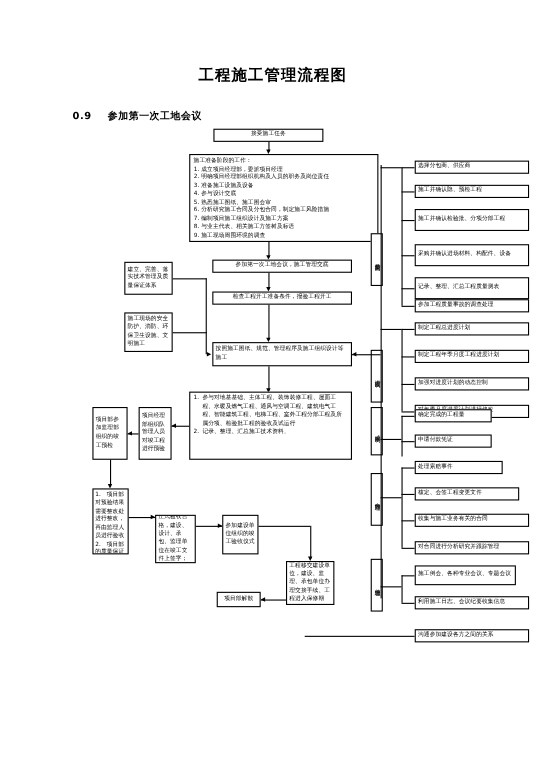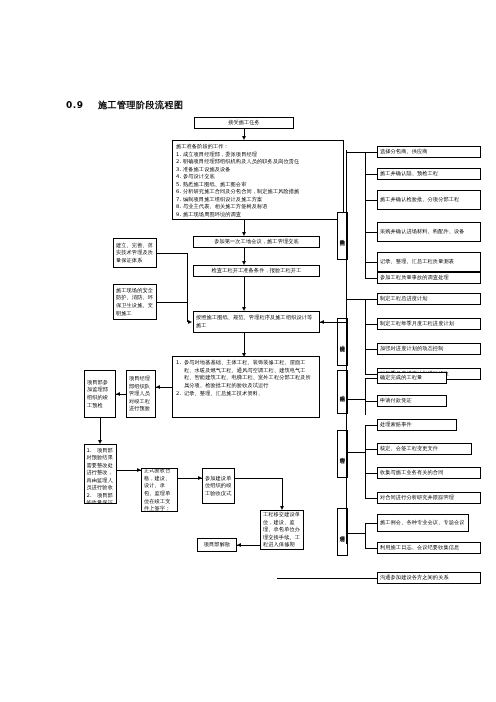--- a/index.html
+++ b/index.html
@@ -61,25 +61,26 @@
   .arr{position:absolute;width:0;height:0;}
   .arr-d{border-left:2.5px solid transparent;border-right:2.5px solid transparent;border-top:4px solid #000;}
   .arr-r{border-top:2.5px solid transparent;border-bottom:2.5px solid transparent;border-left:4px solid #000;}
   .arr-l{border-top:2.5px solid transparent;border-bottom:2.5px solid transparent;border-right:4px solid #000;}
 </style>
 </head>
 <body>
 
 <div id="page">
 
+  <div class="title">工程施工管理流程图</div>
 
   <div class="subtitle">
     <span>0.9</span>
     &nbsp;&nbsp;
-    <span>施工管理阶段流程图</span>
+    <span>参加第一次工地会议</span>
   </div>
 
   <div class="box ctr" style="left:194px;top:117px;width:100px;height:12px;">接受施工任务</div>
   <div class="ln lv" style="left:244px;top:129px;height:9px;"></div>
   <div class="arr arr-d" style="left:241.5px;top:136px;"></div>
 
   <div class="box" style="left:172px;top:140px;width:172px;height:80px;padding:2px 3px;">
     <div>施工准备阶段的工作：</div>
     <ol>
       <li>成立项目经理部，委派项目经理</li>

